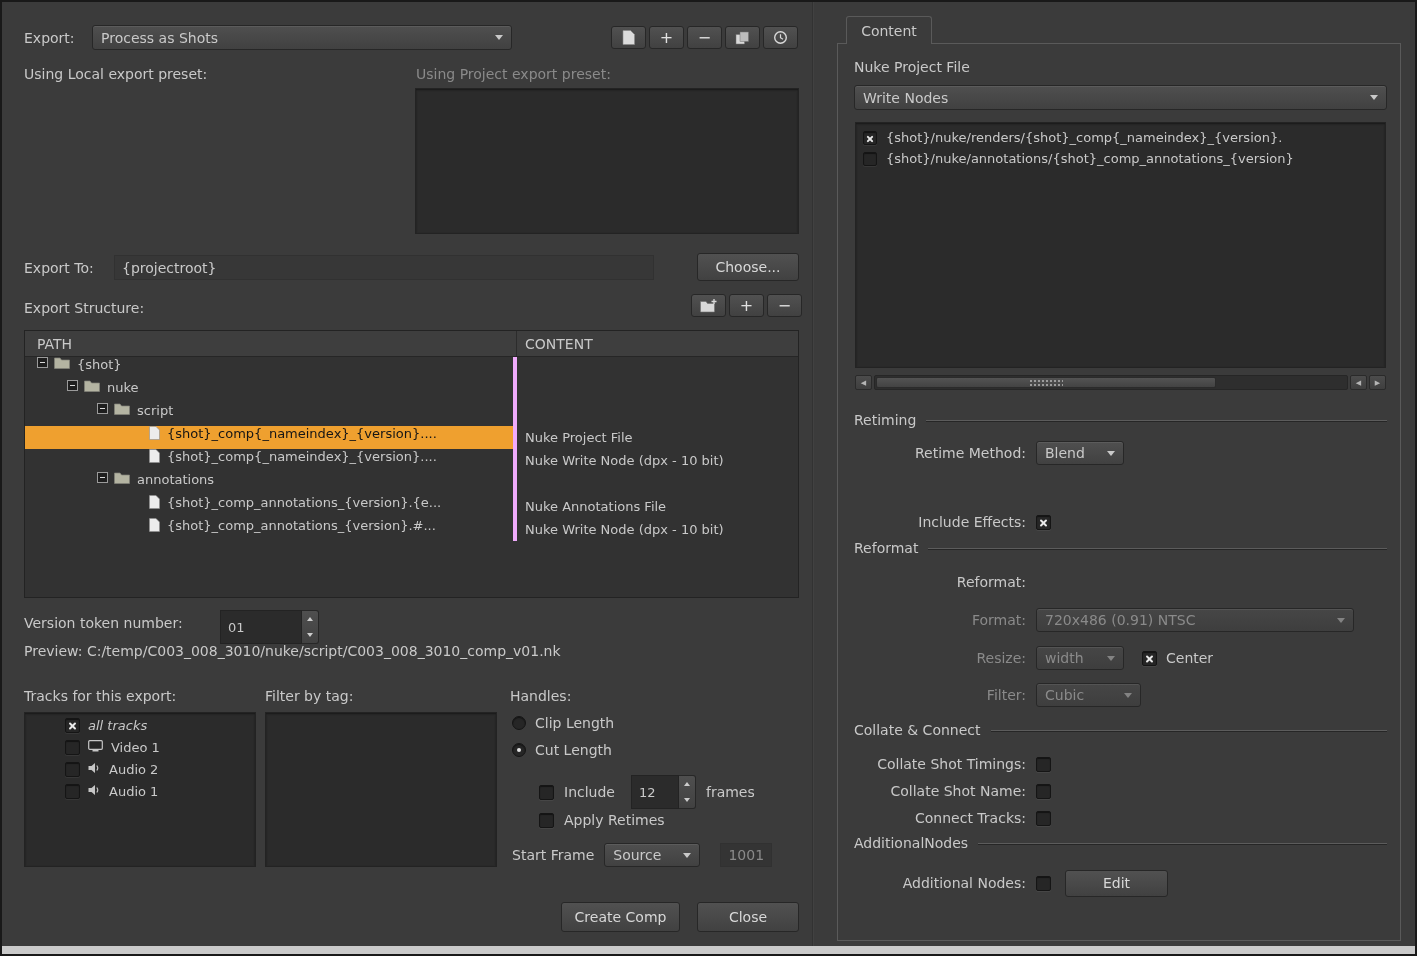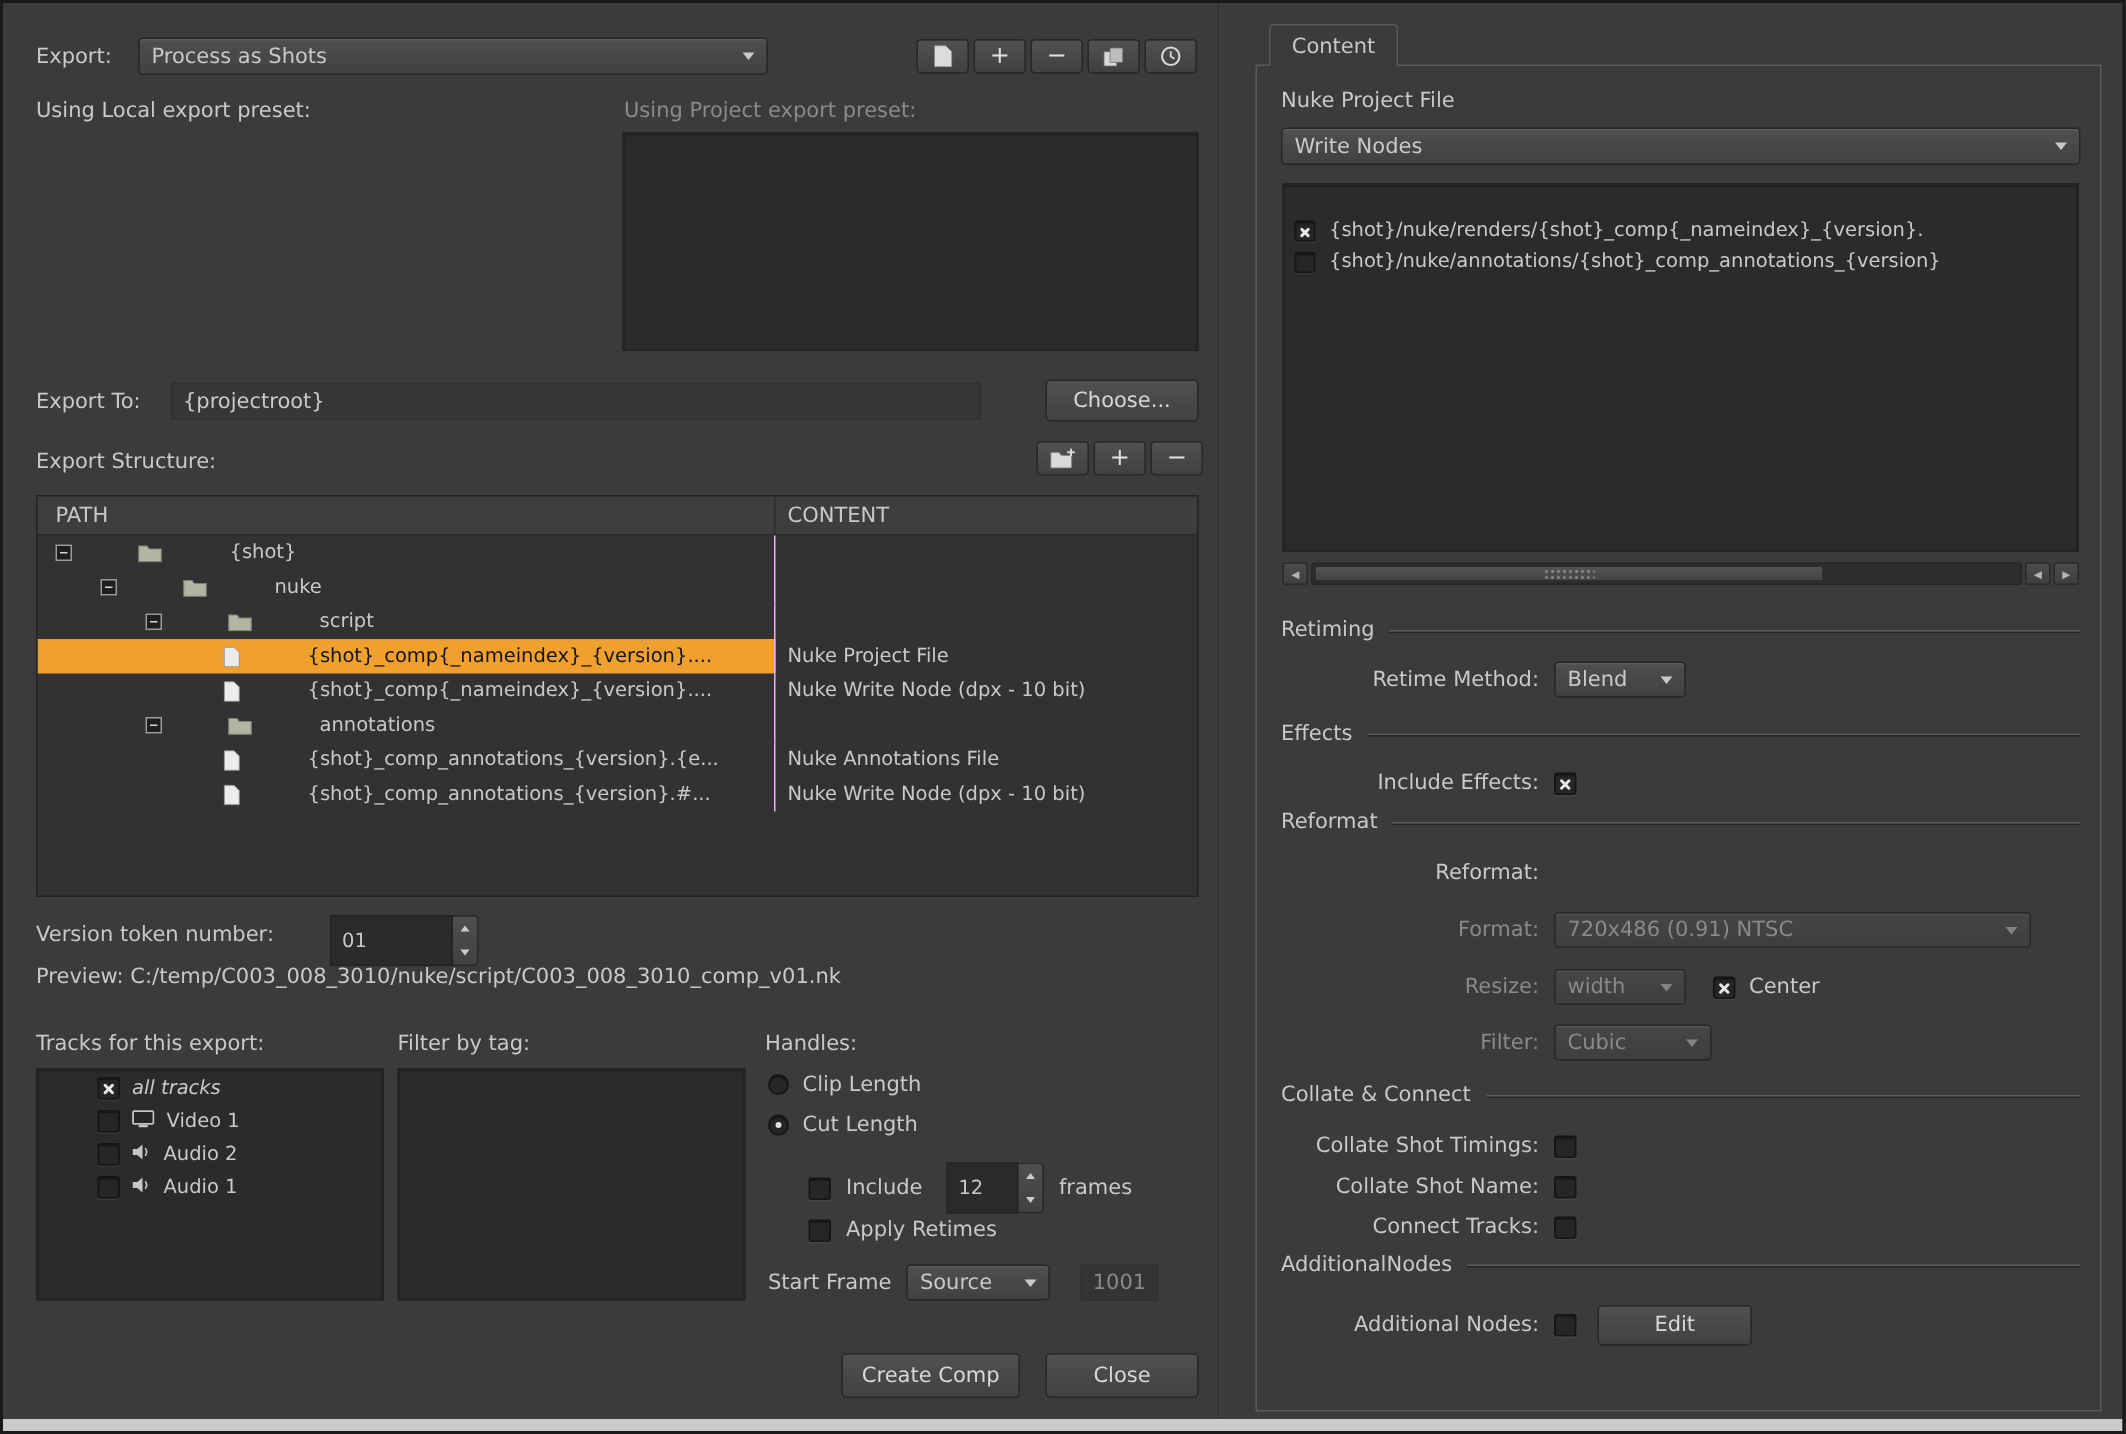--- a/index.html
+++ b/index.html
@@ -39,21 +39,21 @@
 
   .flat-field { background:#373737; border:1px solid #313131; display:flex; align-items:center; padding:0 7px; }
   .flat-field.disabled { color:#8a8a8a; background:#343434; justify-content:center; }
 
   
   .tree { background:#323232; border:1px solid #232323; overflow:hidden; }
   .tree-head { display:flex; height:26px; align-items:center; background:#3e3e3e; border-bottom:1px solid #262626; }
   .th-path { width:492px; padding-left:12px; height:100%; display:flex; align-items:center; border-right:1px solid #2c2c2c; }
   .th-content { flex:1; padding-left:8px; }
   .trow { display:flex; height:23px; align-items:center; cursor:pointer; font-size:13px; }
-  .pcell { width:492px; height:100%; display:flex; align-items:center; white-space:nowrap; overflow:hidden; border-right:1px solid #f0abfc;gap:38px; }
+  .pcell { width:492px; height:100%; display:flex; align-items:flex-start; white-space:nowrap; overflow:hidden; border-right:4px solid #f0abfc; }
   .ccell { flex:1; padding-left:8px; white-space:nowrap; overflow:hidden; }
   .trow.selected .pcell { background:#efa02f; color:#151515; }
   .exp { width:11px; height:11px; border:1px solid #9b9b9b; background:#1e1e1e; position:relative; margin-right:6px; flex:none; cursor:pointer; }
   .exp::after { content:""; position:absolute; left:2px; right:2px; top:4px; height:1px; background:#d8d8d8; }
   .ic { margin-right:7px; display:flex; flex:none; }
 
   
   .checkbox { width:15px; height:15px; background:#262626; border:1px solid #151515; border-radius:2px;
               box-shadow:inset 0 1px 1px rgba(0,0,0,.5), 0 1px 0 rgba(255,255,255,.06);
               position:relative; cursor:pointer; flex:none; }
@@ -396,21 +396,21 @@
 
   <div class="rpanel" style="left:835px;top:41px;width:564px;height:898px">
 
     <span class="lbl abs" style="left:16px;top:15px">Nuke Project File</span>
 
     <div class="dropdown abs" style="left:16px;top:41px;width:533px">
       <span class="val">Write Nodes</span>
       <span class="arr"></span>
     </div>
 
-    <div class="listbox abs" style="left:17px;top:78px;width:531px;height:246px;padding-top:20px">
+    <div class="listbox abs" style="left:17px;top:78px;width:531px;height:246px;padding-top:4px">
       <div class="wrow">
         <span class="checkbox checked"></span>
         <span class="wpath">{shot}/nuke/renders/{shot}_comp{_nameindex}_{version}.</span>
       </div>
       <div class="wrow">
         <span class="checkbox"></span>
         <span class="wpath">{shot}/nuke/annotations/{shot}_comp_annotations_{version}</span>
       </div>
     </div>
 
@@ -430,24 +430,20 @@
       <span class="sline"></span>
     </div>
     <div class="rrow" style="left:16px;top:396px">
       <span class="rlabel">Retime Method:</span>
       <div class="dropdown" style="width:88px;height:24px">
         <span class="val">Blend</span>
         <span class="arr"></span>
       </div>
     </div>
 
-    <div class="sect" style="left:16px;top:437px;width:533px">
-      <span>Effects</span>
-      <span class="sline"></span>
-    </div>
     <div class="rrow" style="left:16px;top:465px">
       <span class="rlabel">Include Effects:</span>
       <span class="checkbox checked"></span>
     </div>
 
     <div class="sect" style="left:16px;top:496px;width:533px">
       <span>Reformat</span>
       <span class="sline"></span>
     </div>
     <div class="rrow" style="left:16px;top:525px">

